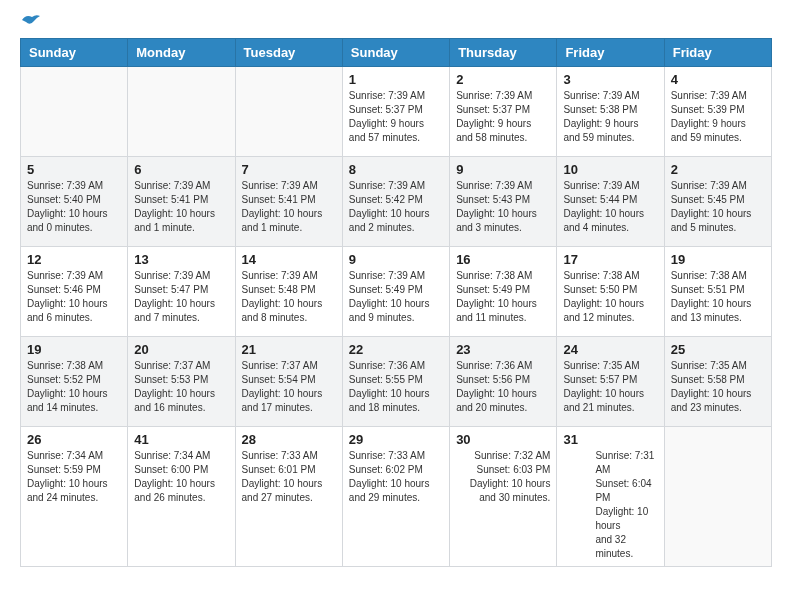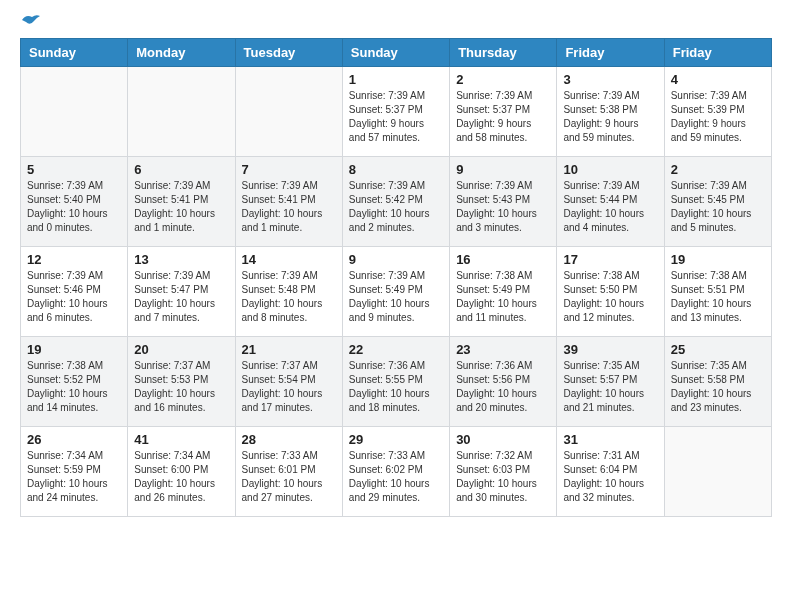--- a/index.html
+++ b/index.html
@@ -282,21 +282,21 @@
 and 18 minutes.</div>
         </td>
         <td>
           <span class="day-number">23</span>
           <div class="day-info" style="white-space: pre-line;">Sunrise: 7:36 AM
 Sunset: 5:56 PM
 Daylight: 10 hours
 and 20 minutes.</div>
         </td>
         <td>
-          <span class="day-number">39</span>
+          <span class="day-number">24</span>
           <div class="day-info" style="white-space: pre-line;">Sunrise: 7:35 AM
 Sunset: 5:57 PM
 Daylight: 10 hours
 and 21 minutes.</div>
         </td>
         <td>
           <span class="day-number">25</span>
           <div class="day-info" style="white-space: pre-line;">Sunrise: 7:35 AM
 Sunset: 5:58 PM
 Daylight: 10 hours
@@ -327,28 +327,28 @@
         </td>
         <td>
           <span class="day-number">29</span>
           <div class="day-info" style="white-space: pre-line;">Sunrise: 7:33 AM
 Sunset: 6:02 PM
 Daylight: 10 hours
 and 29 minutes.</div>
         </td>
         <td>
           <span class="day-number">30</span>
-          <div class="day-info" style="white-space: pre-line;">Sunrise: 7:32 AM
+          <div class="day-info" style="white-space: pre-line; text-align: right;">Sunrise: 7:32 AM
 Sunset: 6:03 PM
 Daylight: 10 hours
 and 30 minutes.</div>
         </td>
         <td>
           <span class="day-number">31</span>
-          <div class="day-info" style="white-space: pre-line;">Sunrise: 7:31 AM
+          <div class="day-info" style="white-space: pre-line; margin-left: 32px;">Sunrise: 7:31 AM
 Sunset: 6:04 PM
 Daylight: 10 hours
 and 32 minutes.</div>
         </td>
         <td class="empty-cell"></td>
       </tr>
     </tbody>
 </table>
 
 </body></html>

